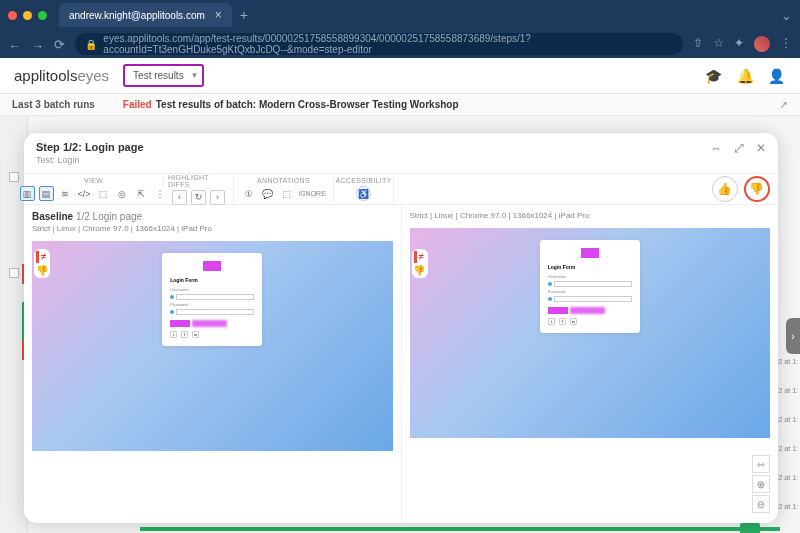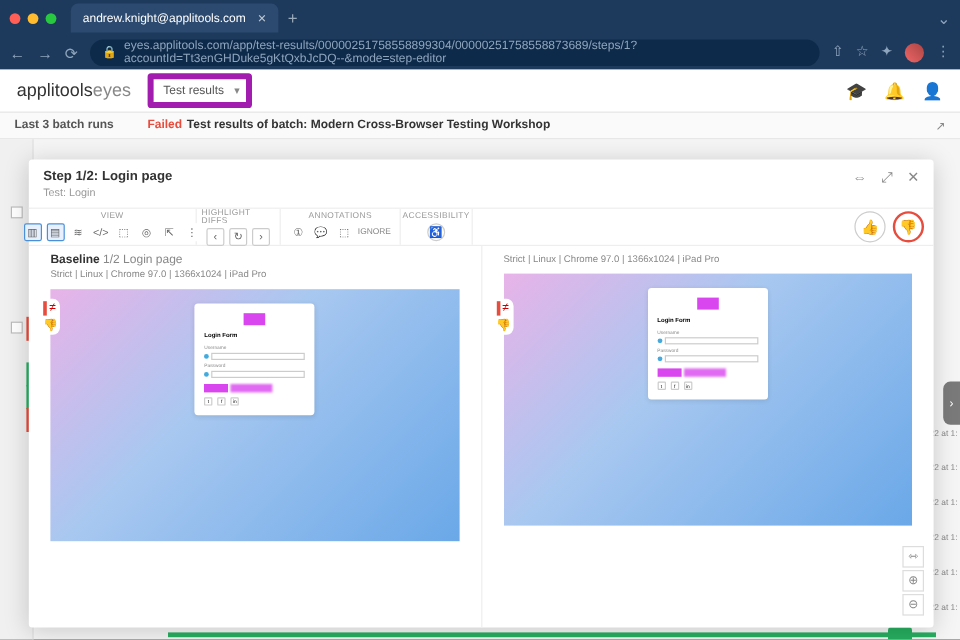--- a/index.html
+++ b/index.html
@@ -13,53 +13,53 @@
 .plus{color:#9ab;margin-left:8px;font-size:14px}
 .url-bar{height:28px;background:#1d3a5c;display:flex;align-items:center;padding:0 8px;gap:10px}
 .nav-icon{color:#8fa5bd;font-size:13px}
 .url-field{flex:1;background:#0e2a4a;border-radius:14px;height:22px;display:flex;align-items:center;padding:0 10px;color:#8fa5bd;font-size:10px;gap:6px}
 .url-icons{display:flex;gap:10px;color:#8fa5bd;font-size:12px}
 .avatar{width:16px;height:16px;border-radius:50%;background:linear-gradient(45deg,#e66,#a44)}
 .app-body{background:#f5f5f5;height:475px;position:relative}
 .app-header{height:36px;background:#fff;border-bottom:1px solid #e0e0e0;display:flex;align-items:center;padding:0 14px;gap:14px}
 .logo{font-size:15px;font-weight:400;color:#333}
 .logo .eyes{color:#888;font-weight:300}
-.dd{border:5px solid #a21caf;border-radius:3px;padding:4px 18px 4px 8px;font-size:10px;color:#555;position:relative}
+.dd{border:2px solid #a21caf;border-radius:3px;padding:4px 18px 4px 8px;font-size:10px;color:#555;position:relative}
 .dd::after{content:'▾';position:absolute;right:5px;color:#888;font-size:9px}
 .hdr-right{margin-left:auto;display:flex;gap:14px;color:#888;font-size:14px}
 .subhdr{height:22px;display:flex;align-items:center;padding:0 12px;font-size:10px;border-bottom:1px solid #e8e8e8;background:#fafafa}
 .subhdr-left{color:#555;font-weight:700}
 .fail-text{margin-left:28px;color:#e74c3c;font-weight:600}
 .batch-text{color:#333;font-weight:600}
 .sidebar{position:absolute;left:0;top:58px;bottom:0;width:28px;background:#f0f0f0;border-right:1px solid #e0e0e0}
 .side-item{height:26px;display:flex;align-items:center;justify-content:center;position:relative}
 .side-cb{width:10px;height:10px;border:1px solid #bbb;background:#fff}
 .side-bar1{position:absolute;left:22px;width:3px;height:20px;background:#e74c3c;top:148px}
 .side-bar2{position:absolute;left:22px;width:3px;height:20px;background:#27ae60;top:186px}
 .side-bar3{position:absolute;left:22px;width:3px;height:20px;background:#27ae60;top:205px}
 .side-bar4{position:absolute;left:22px;width:3px;height:20px;background:#e74c3c;top:224px}
-.modal{position:absolute;left:24px;right:22px;top:75px;bottom:10px;background:#fff;border-radius:3px;box-shadow:0 2px 20px rgba(0,0,0,.18)}
+.modal{position:absolute;left:24px;right:22px;top:75px;bottom:10px;background:#fff;border-radius:13px;box-shadow:0 2px 20px rgba(0,0,0,.18)}
 .modal-hdr{padding:8px 12px;display:flex;align-items:flex-start}
 .modal-title{font-size:11px;font-weight:600;color:#333}
 .modal-sub{font-size:9px;color:#999;margin-top:2px}
 .modal-actions{margin-left:auto;display:flex;gap:12px;color:#888;font-size:12px}
 .toolbar{height:32px;border-top:1px solid #eee;border-bottom:1px solid #eee;display:flex;align-items:center;font-size:8px;color:#888}
 .tb-sec{display:flex;flex-direction:column;align-items:center;border-right:1px solid #eee;height:100%;justify-content:center;padding:0 4px}
 .tb-label{font-size:7px;text-transform:uppercase;letter-spacing:.3px;margin-bottom:2px;color:#999}
 .tb-icons{display:flex;gap:4px;align-items:center}
 .tb-icon{width:15px;height:15px;border:1px solid #ccc;border-radius:2px;display:flex;align-items:center;justify-content:center;font-size:9px;color:#666;background:#fff}
 .tb-icon.active{background:#e8f0fe;border-color:#4a90d9}
 .tb-icon.plain{border:none}
 .scope{border:1px solid #ccc;border-radius:3px;padding:3px 6px;font-size:8px;color:#555;position:relative;width:90px}
 .scope::after{content:'▾';position:absolute;right:4px}
 .tb-right{margin-left:auto;display:flex;gap:6px;padding-right:8px}
 .vote{width:26px;height:26px;border:1px solid #ccc;border-radius:50%;display:flex;align-items:center;justify-content:center;font-size:12px;color:#888}
 .vote.down{border:2px solid #e74c3c}
 .compare{display:flex;height:calc(100% - 72px)}
-.pane{flex:1;padding:6px 18px;position:relative}
+.pane{flex:1;padding:6px 8px;position:relative}
 .pane+.pane{border-left:1px solid #eee}
 .pane-hdr{font-size:10px;margin-bottom:2px}
 .pane-hdr b{color:#333;font-weight:600}
 .pane-hdr span{color:#888}
 .pane-meta{font-size:8px;color:#888;margin-bottom:8px}
 .diff-badge{position:absolute;left:10px;top:44px;background:#fff;border-radius:6px;padding:2px;display:flex;flex-direction:column;gap:2px}
 .diff-badge .bar{width:3px;height:12px;background:#e74c3c;}
 .diff-badge .ne{font-size:10px;color:#c00}
 .diff-badge .thumb{font-size:10px;color:#666}
 .screenshot{height:210px;background:linear-gradient(135deg,#e8b3e8 0%,#a8c8f0 40%,#6aa8e8 100%);display:flex;align-items:flex-start;justify-content:center;padding-top:12px}

